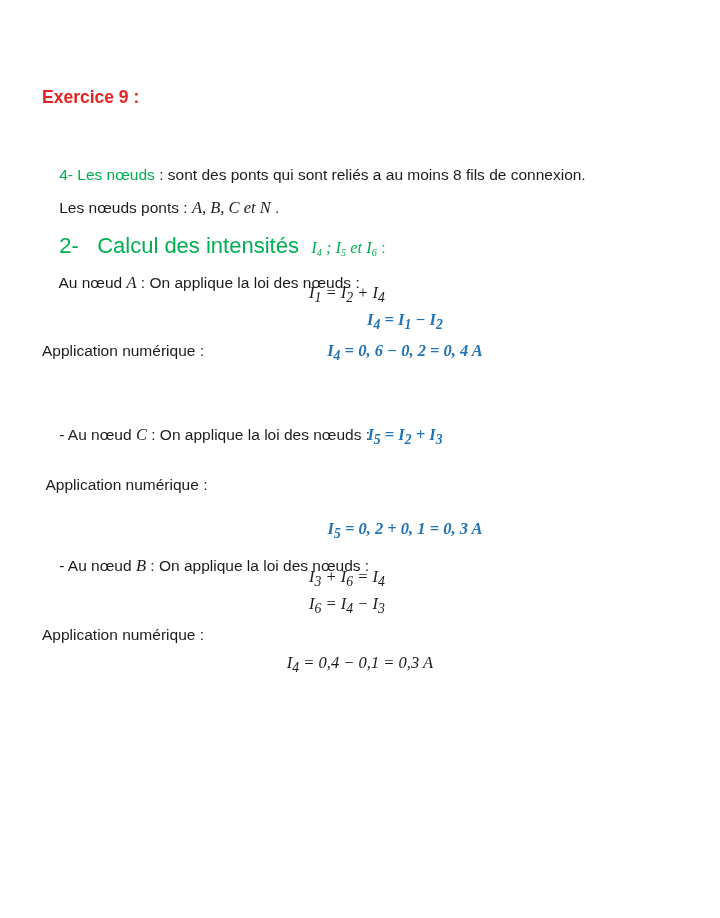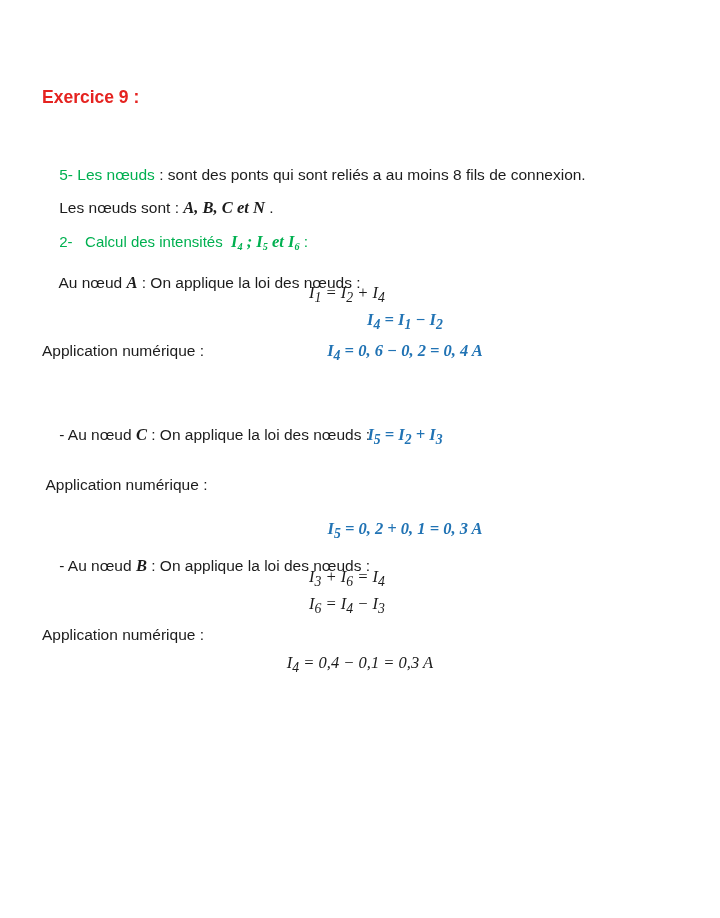--- a/index.html
+++ b/index.html
@@ -28,21 +28,20 @@
     font-weight: bold;
     font-size: 17.5px;
     color: var(--red, #e52320);
   }
   .green { color: var(--green, #00b050); }
   .blue  { color: var(--blue, #2173b4); }
   .math {
     font-family: "Liberation Serif", "DejaVu Serif", serif;
     font-style: italic;
     font-size: 16.5px;
-    font-weight: bold;
   }
   .math sub {
     font-size: 0.62em;
     vertical-align: -0.28em;
     line-height: 0;
   }
   .eq {
     position: absolute;
     left: 0;
     width: 720px;
@@ -56,29 +55,29 @@
   .bold { font-weight: bold; padding-left: 45px; }
 </style>
 </head>
 <body>
 
 <div class="page" style="--page-bg: #ffffff; --red: #e52320; --green: #00b050; --blue: #2173b4; --text: #1c1c1c;">
 
   <div class="line title" style="top:87px">Exercice 9 :</div>
 
   <div class="line" style="top:146px">
-    <span class="green">5- Les nœuds</span><span> : sont des ponts qui sont reliés a au moins 8 fils de connexion.</span>
+    <span class="green">4- Les nœuds</span><span> : sont des ponts qui sont reliés a au moins 8 fils de connexion.</span>
   </div>
 
   <div class="line" style="top:179px">
-    <span>Les nœuds sont : </span><span class="math">A, B, C et N</span><span> .</span>
+    <span>Les nœuds ponts : </span><span class="math">A, B, C et N</span><span> .</span>
   </div>
 
   <div class="line" style="top:213px">
-    <span class="green" style="font-size:15px">2-   Calcul des intensités  </span><span class="math green">I<sub>4</sub> ; I<sub>5</sub> et I<sub>6</sub></span><span class="green"> :</span>
+    <span class="green" style="font-size:22px">2-   Calcul des intensités  </span><span class="math green">I<sub>4</sub> ; I<sub>5</sub> et I<sub>6</sub></span><span class="green"> :</span>
   </div>
 
   <div class="line" style="top:254px">
     <span>Au nœud </span><span class="math">A</span><span> : On applique la loi des nœuds :</span>
   </div>
 
   <div class="eq shift" style="top:283px">I<sub>1</sub> = I<sub>2</sub> + I<sub>4</sub></div>
 
   <div class="eq blue bold" style="top:310px">I<sub>4</sub> = I<sub>1</sub> − I<sub>2</sub></div>
 

